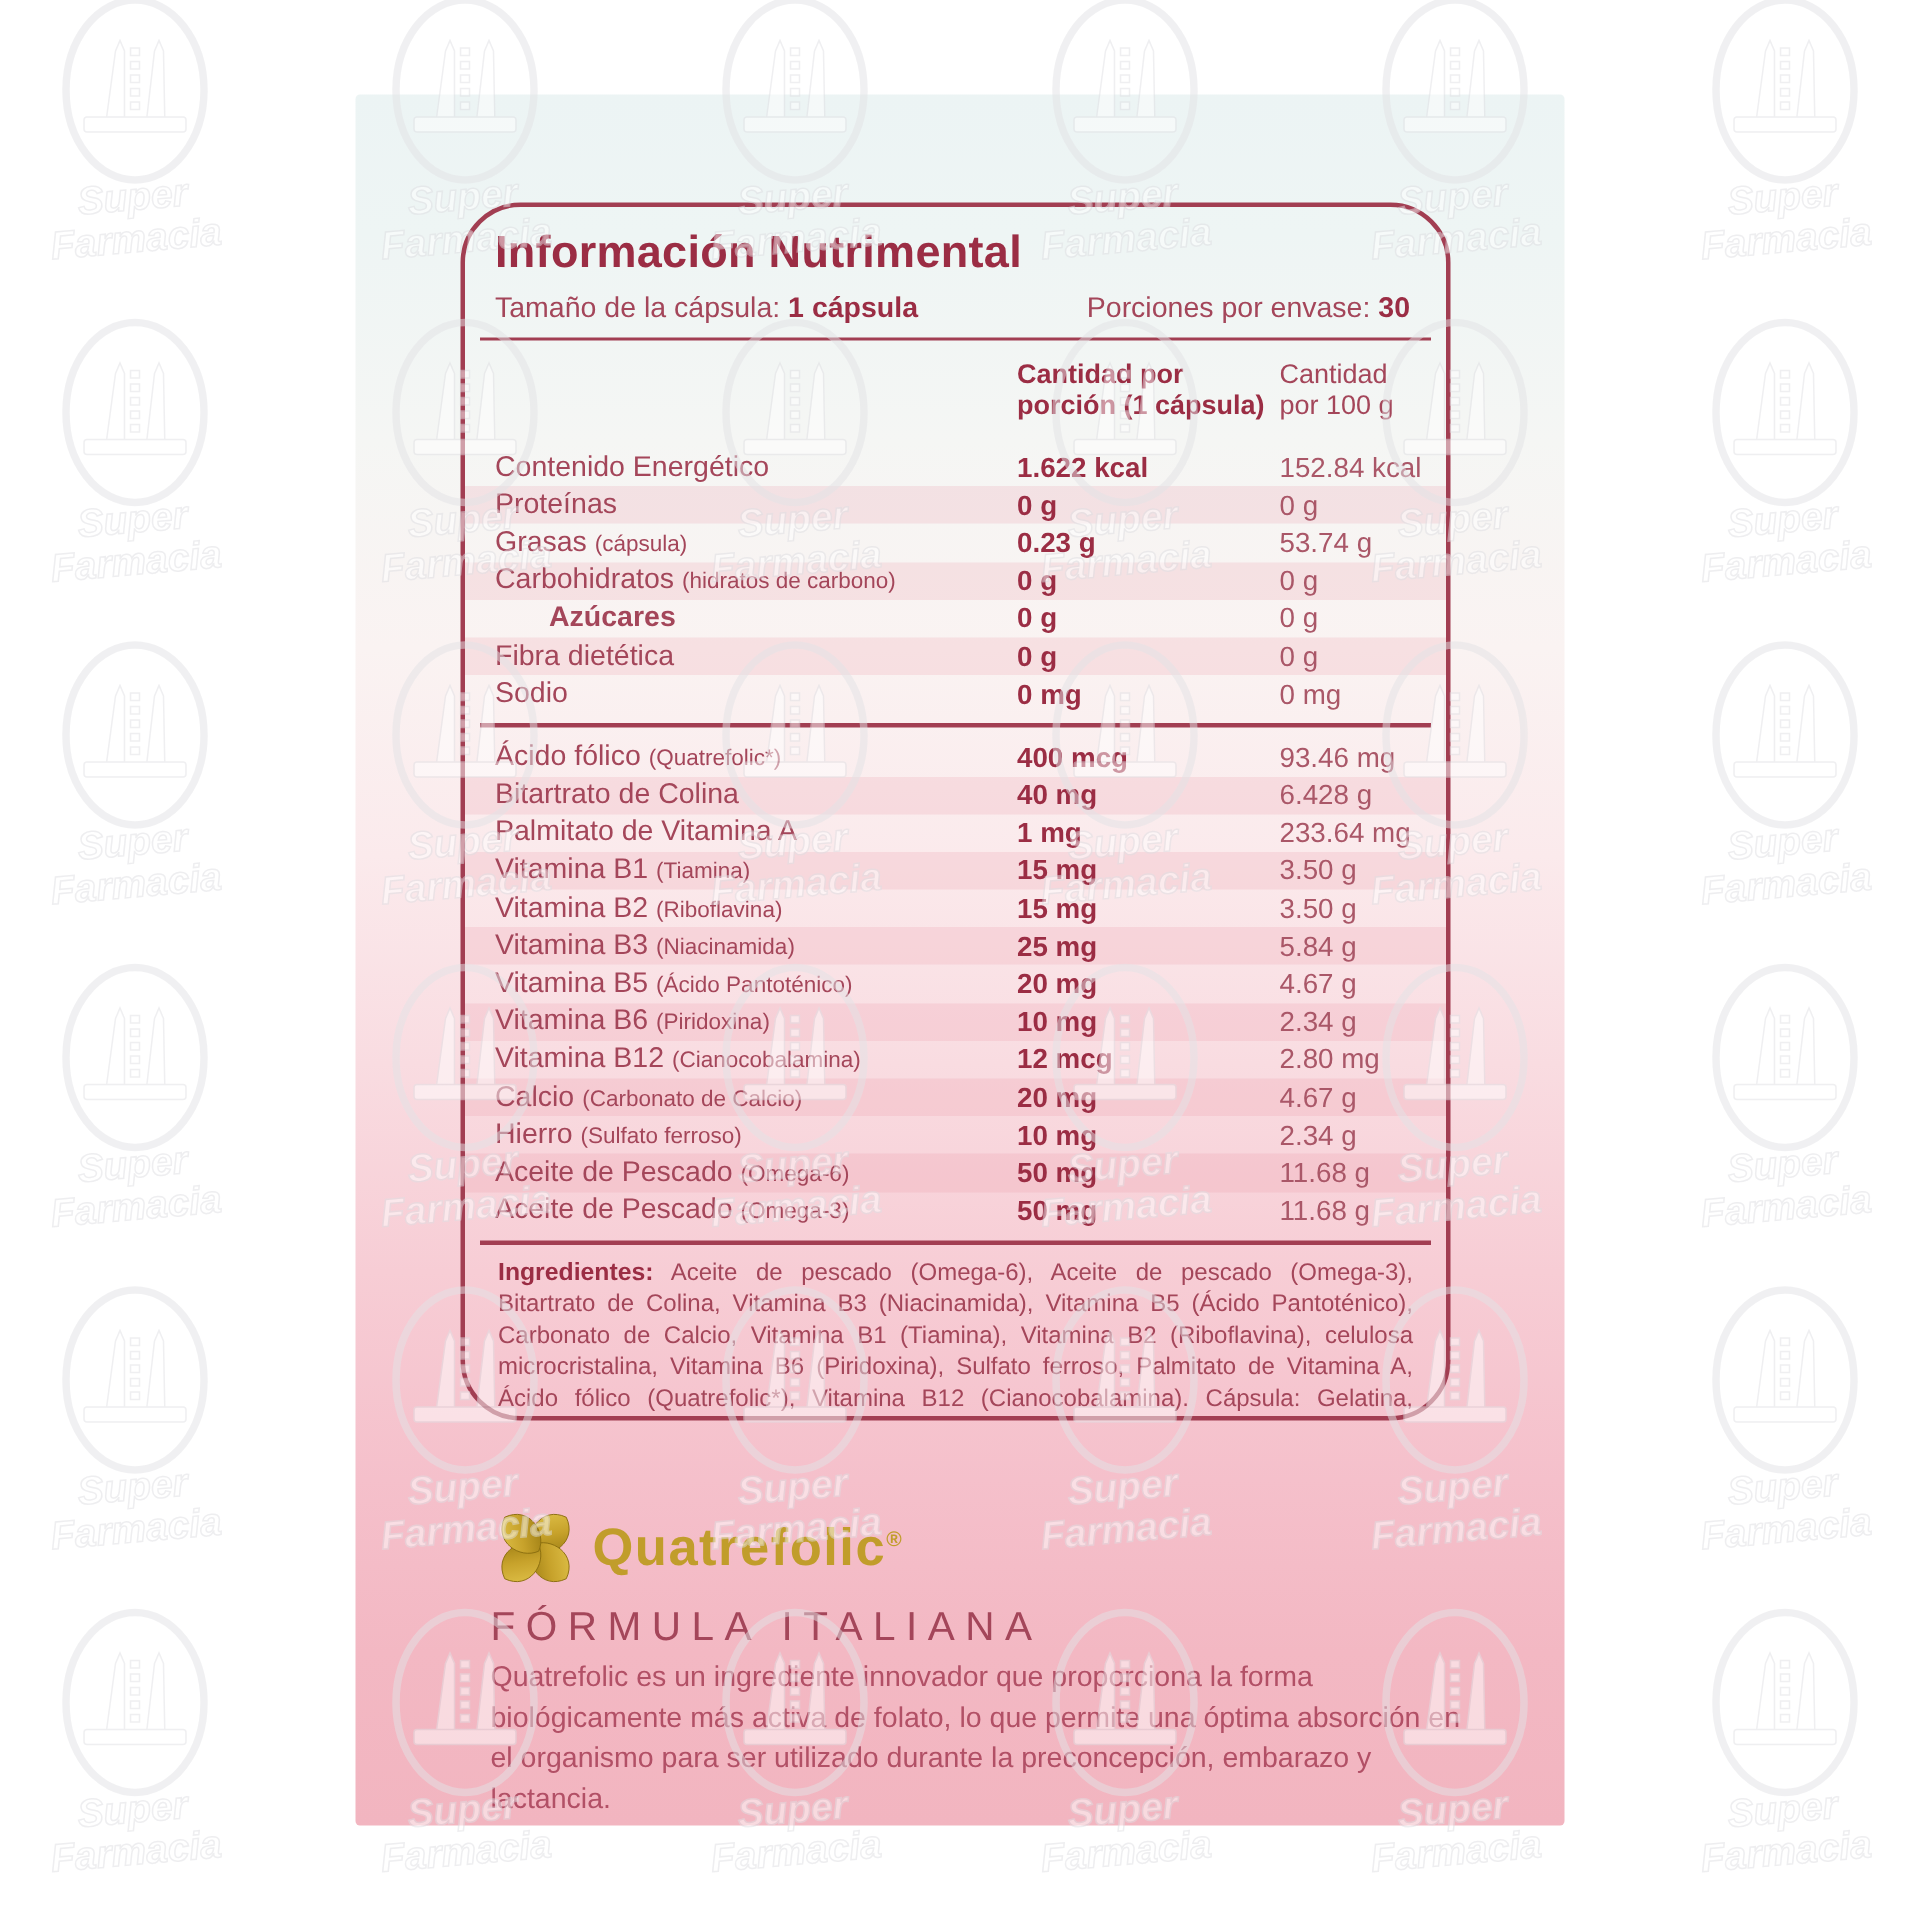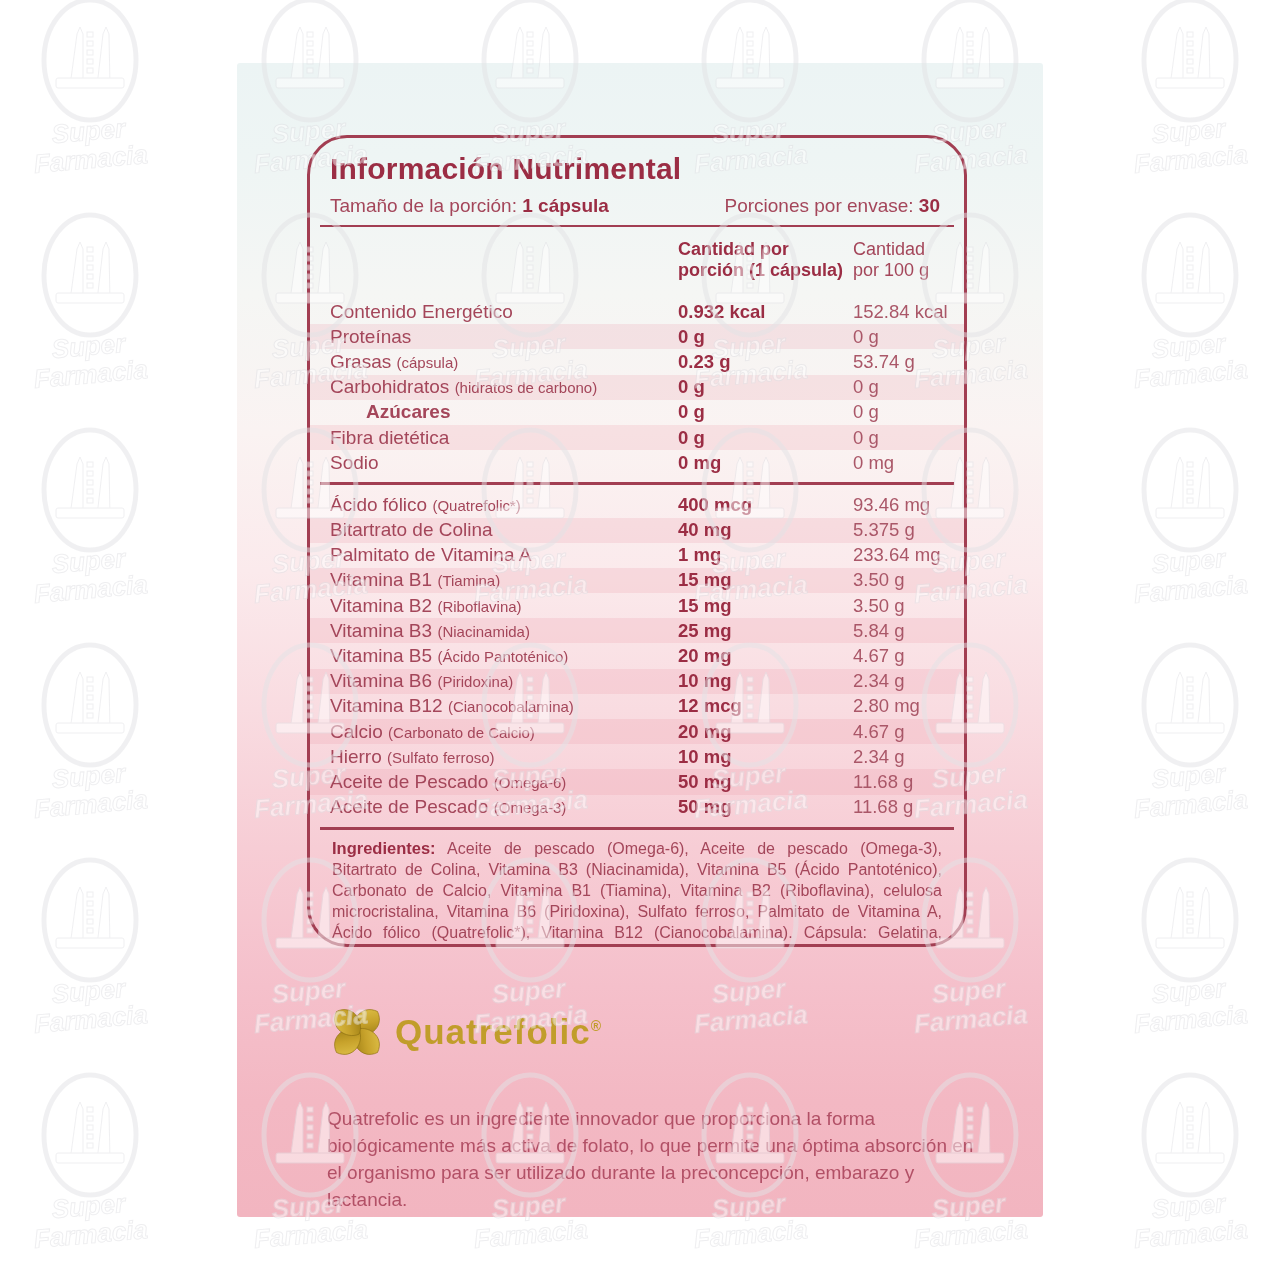--- a/index.html
+++ b/index.html
@@ -78,21 +78,21 @@
 
 <div class="stage">
 
   <div class="card">
 
     <div class="info-box">
       <h1 class="title">Información Nutrimental</h1>
 
       <div class="serving-row">
         <div>
-          <span>Tamaño de la porción:</span>
+          <span>Tamaño de la cápsula:</span>
           <span class="b">1 cápsula</span>
         </div>
         <div>
           <span>Porciones por envase:</span>
           <span class="b">30</span>
         </div>
       </div>
 
       <div class="rule"></div>
 
@@ -104,21 +104,21 @@
         </div>
         <div class="ch2">
           <div>Cantidad</div>
           <div>por 100 g</div>
         </div>
       </div>
 
       <div class="tbl">
         <div class="t-row">
           <span class="t-label"><span>Contenido Energético</span> <span class="t-note"></span></span>
-          <span class="t-v1">0.932 kcal</span>
+          <span class="t-v1">1.622 kcal</span>
           <span class="t-v2">152.84 kcal</span>
         </div>
         <div class="t-row">
           <span class="t-label"><span>Proteínas</span> <span class="t-note"></span></span>
           <span class="t-v1">0 g</span>
           <span class="t-v2">0 g</span>
         </div>
         <div class="t-row">
           <span class="t-label"><span>Grasas</span> <span class="t-note">(cápsula)</span></span>
           <span class="t-v1">0.23 g</span>
@@ -150,21 +150,21 @@
 
       <div class="tbl second">
         <div class="t-row">
           <span class="t-label"><span>Ácido fólico</span> <span class="t-note">(Quatrefolic*)</span></span>
           <span class="t-v1">400 mcg</span>
           <span class="t-v2">93.46 mg</span>
         </div>
         <div class="t-row">
           <span class="t-label"><span>Bitartrato de Colina</span> <span class="t-note"></span></span>
           <span class="t-v1">40 mg</span>
-          <span class="t-v2">5.375 g</span>
+          <span class="t-v2">6.428 g</span>
         </div>
         <div class="t-row">
           <span class="t-label"><span>Palmitato de Vitamina A</span> <span class="t-note"></span></span>
           <span class="t-v1">1 mg</span>
           <span class="t-v2">233.64 mg</span>
         </div>
         <div class="t-row">
           <span class="t-label"><span>Vitamina B1</span> <span class="t-note">(Tiamina)</span></span>
           <span class="t-v1">15 mg</span>
           <span class="t-v2">3.50 g</span>
@@ -233,20 +233,21 @@
         <g fill="url(#goldgrad)" stroke="#8a6e10" stroke-width="0.6">
           <path transform="translate(32,32) rotate(45)" d="M0,3 C-13,-2 -17,-23 0,-29 C17,-23 13,-2 0,3 Z"></path>
           <path transform="translate(32,32) rotate(135)" d="M0,3 C-13,-2 -17,-23 0,-29 C17,-23 13,-2 0,3 Z"></path>
           <path transform="translate(32,32) rotate(225)" d="M0,3 C-13,-2 -17,-23 0,-29 C17,-23 13,-2 0,3 Z"></path>
           <path transform="translate(32,32) rotate(315)" d="M0,3 C-13,-2 -17,-23 0,-29 C17,-23 13,-2 0,3 Z"></path>
         </g>
       </svg>
       <span class="q-text"><span>Quatrefolic</span><span class="q-reg">®</span></span>
     </div>
 
+    <div class="formula-heading">FÓRMULA ITALIANA</div>
     <div class="formula-desc">Quatrefolic es un ingrediente innovador que proporciona la forma biológicamente más activa de folato, lo que permite una óptima absorción en el organismo para ser utilizado durante la preconcepción, embarazo y lactancia.</div>
 
   </div>
 
   <svg class="watermark-layer" width="1280" height="1280" viewBox="0 0 1280 1280">
     <defs>
       <g id="wm" opacity="0.5">
         <g fill="none" stroke="#e3e3e6" stroke-width="5">
           <ellipse cx="75" cy="70" rx="46" ry="60"></ellipse>
         </g>

